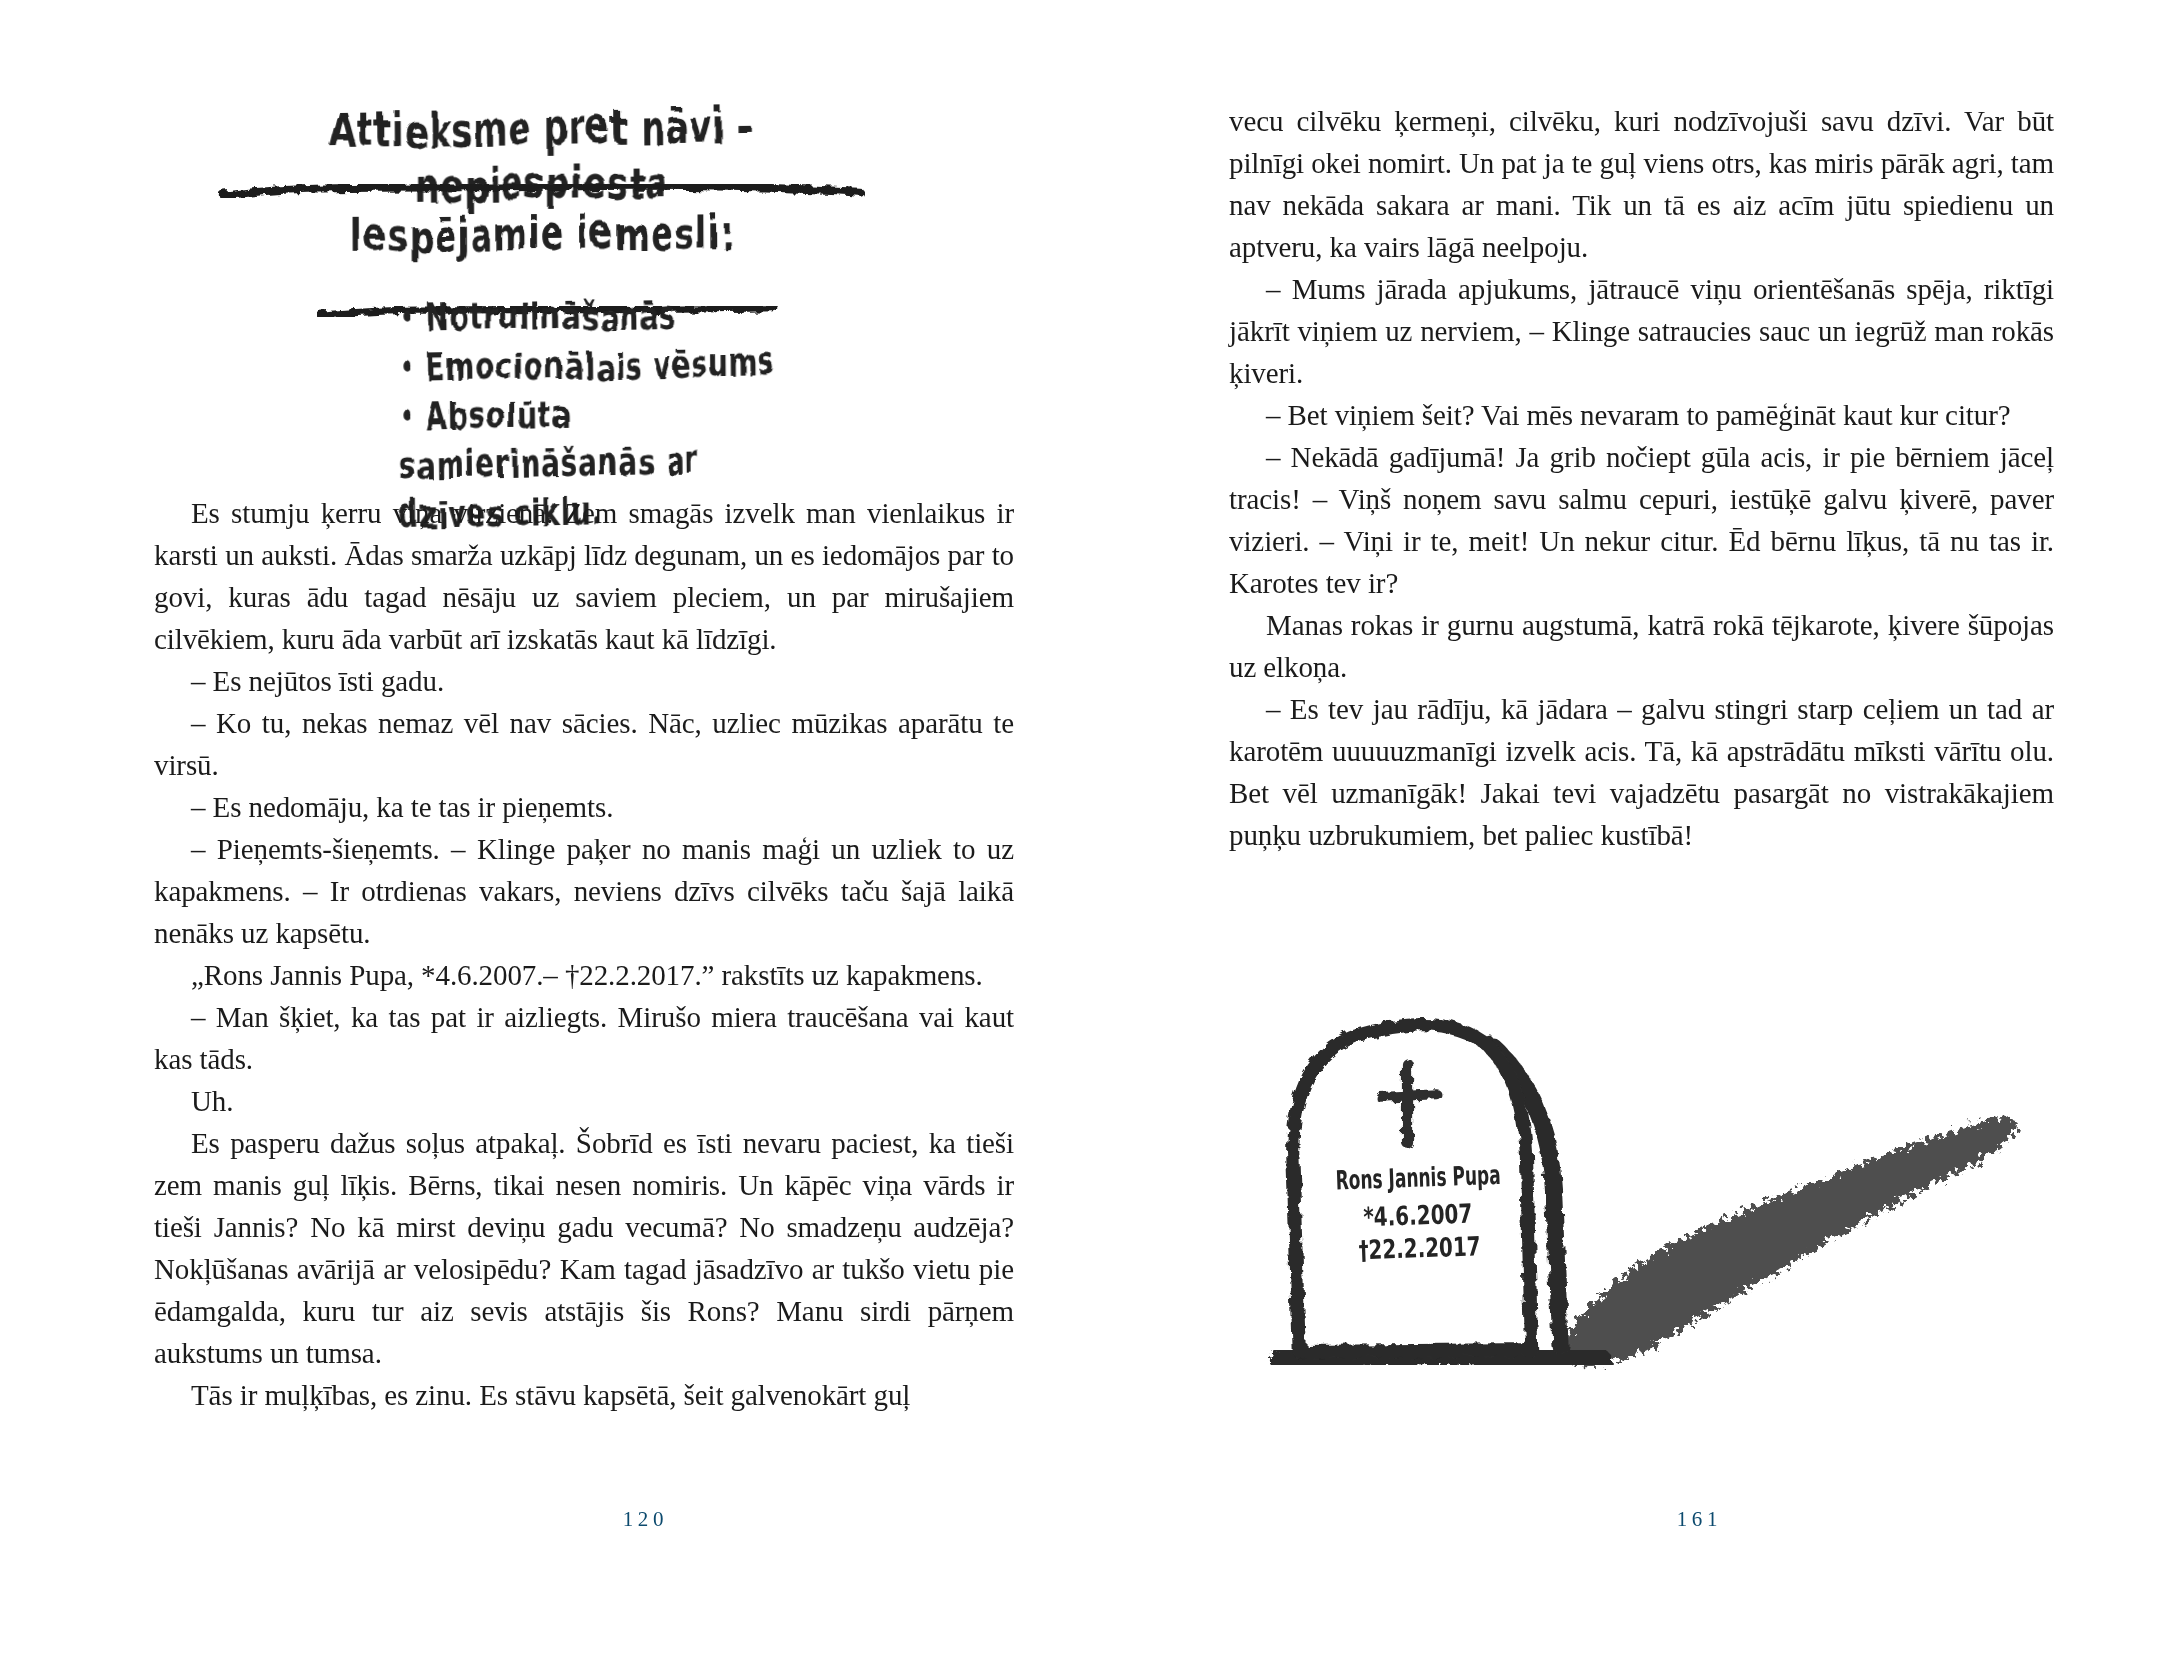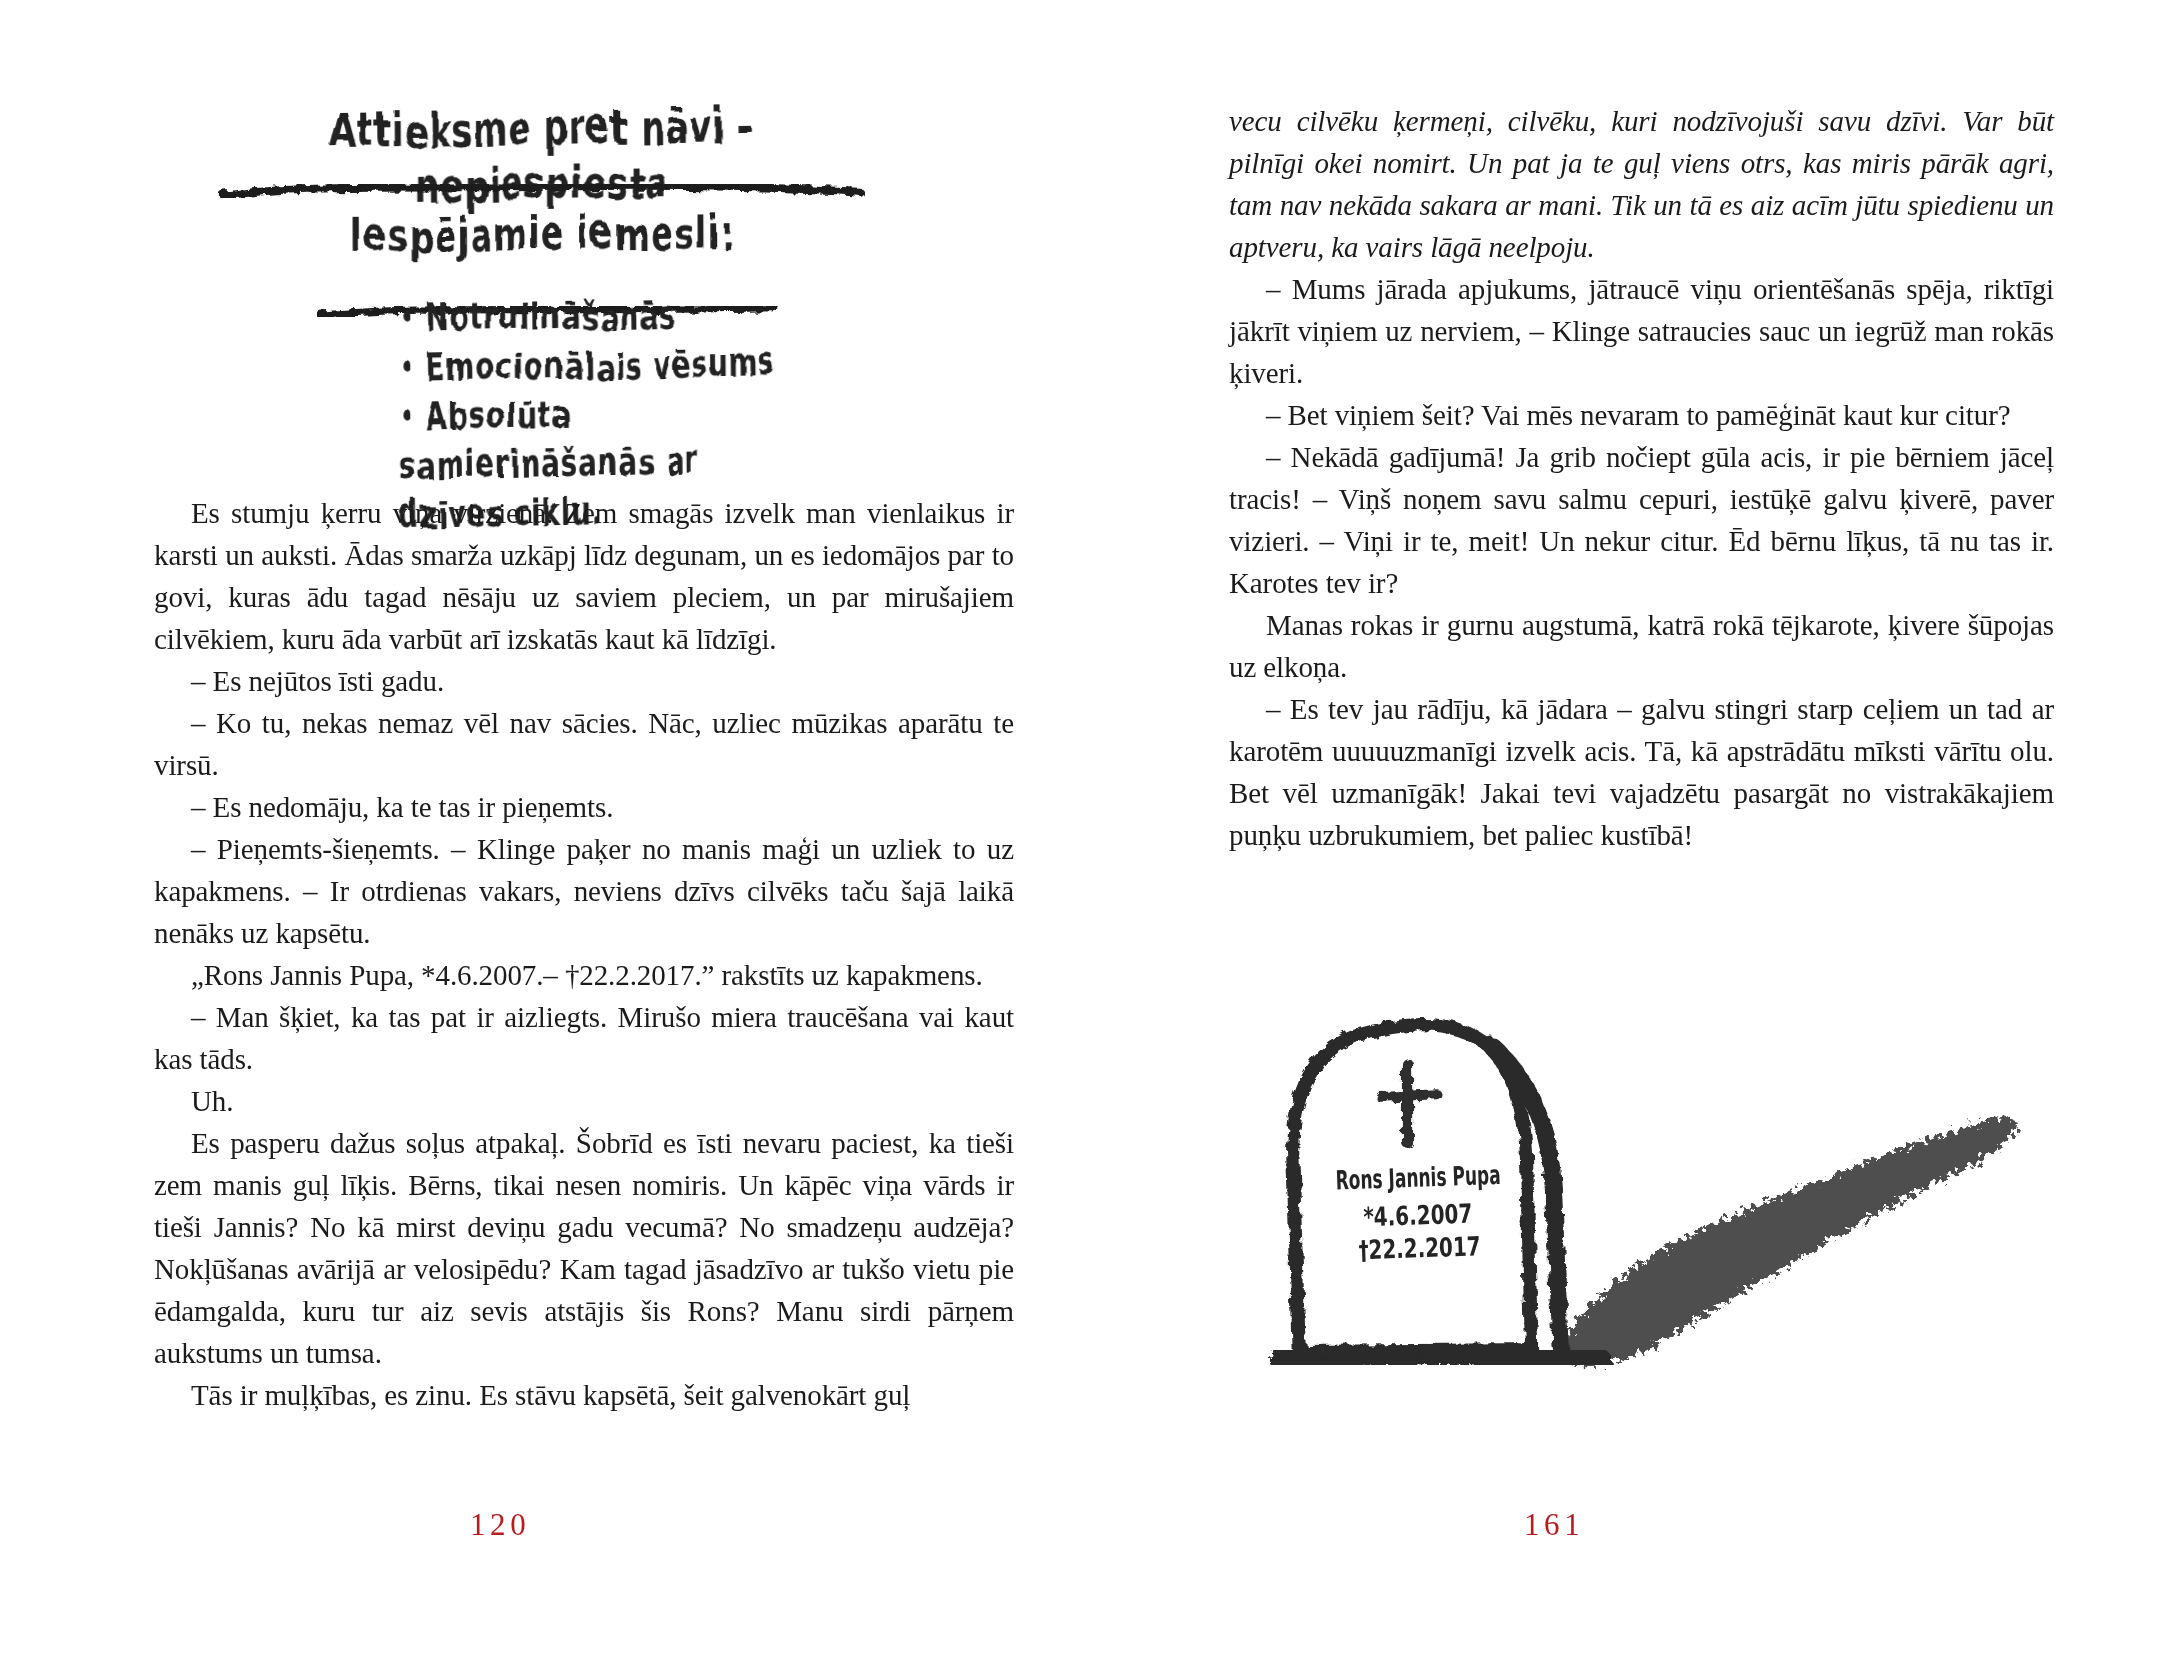--- a/index.html
+++ b/index.html
@@ -17,29 +17,29 @@
     position: absolute;
     text-align: justify;
     font-size: 29px;
     line-height: 42px;
     letter-spacing: -0.1px;
     color: #1b1b1b;
   }
   .body-col.left  { left: 154px;  top: 492px; width: 860px; }
   .body-col.right { left: 1229px; top: 100px; width: 825px; }
   .para { margin: 0; text-indent: 37px; }
-  .para.no-indent { text-indent: 0; font-style: italic; }
+  .para.no-indent { text-indent: 0; }
 
   .pagenum {
     position: absolute;
     top: 1507px;
-    font-size: 31px;
+    font-size: 21px;
     letter-spacing: 4.6px;
-    color: #b91c1c;
-    text-align: left;
+    color: #0c4a6e;
+    text-align: right;
     width: 198px;
     font-variant-numeric: oldstyle-nums;
   }
   .pagenum.p-left  { left: 470px; }
   .pagenum.p-right { left: 1524px; }
 
   
   .note { position: absolute; left: 218px; top: 99px; width: 647px; }
   .hand {
     font-family: "DejaVu Sans", sans-serif;

